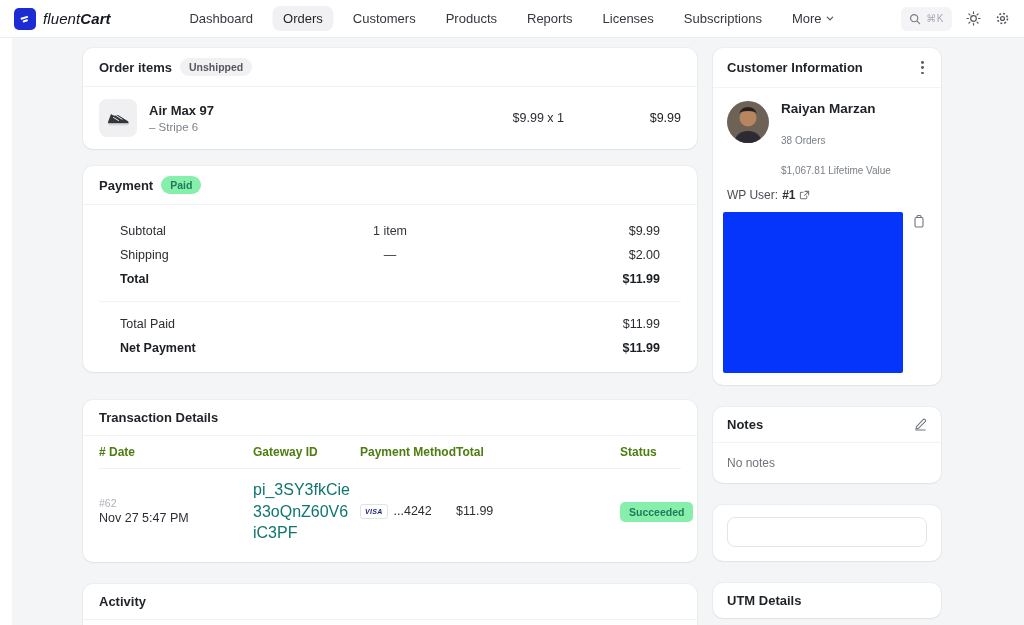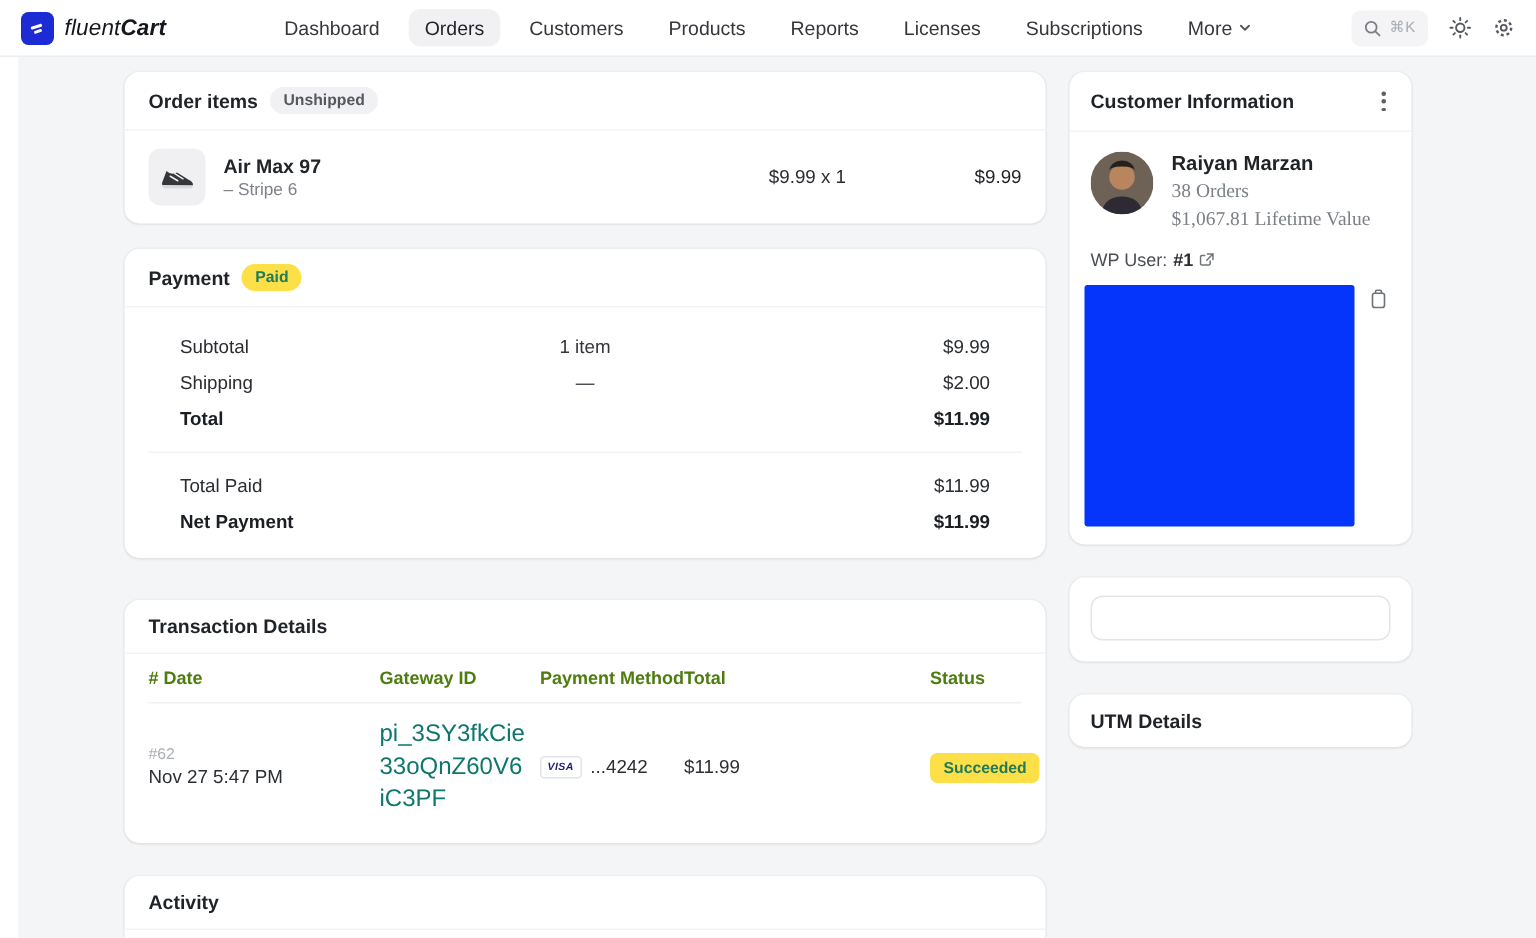--- a/index.html
+++ b/index.html
@@ -47,21 +47,21 @@
   .card-head {
     display: flex; align-items: center; gap: 8px; padding: 10px 16px;
     border-bottom: 1px solid #f2f3f5;
   }
   .card-title { font-size: 13px; font-weight: 700; color: #1f2227; }
   .head-spacer { flex: 1; }
   .pill {
     font-size: 10.5px; font-weight: 600; border-radius: 999px; padding: 3px 9px; white-space: nowrap;
   }
   .pill-gray { background: #f1f1f3; color: #55585e; }
-  .pill-green { background: #fde047; color: #217a58; }
+  .pill-green { background: #86efac; color: #217a58; }
   
   .product-row { display: flex; align-items: center; padding: 12px 16px; gap: 12px; }
   .thumb {
     width: 38px; height: 38px; border-radius: 8px; background: #f0f0f2;
     display: flex; align-items: center; justify-content: center; flex: 0 0 auto;
   }
   .prod-info { flex: 1; }
   .prod-name { font-size: 13px; font-weight: 600; color: #212428; }
   .prod-variant { font-size: 11.5px; color: #7d828a; margin-top: 3px; }
   .prod-qty { font-size: 12.5px; color: #2a2d31; }
@@ -100,21 +100,21 @@
   .act-time { font-size: 11px; color: #8d929a; margin-bottom: 5px; }
   .act-title-row { display: flex; align-items: center; gap: 8px; }
   .act-title { font-size: 12.5px; font-weight: 700; color: #1f2227; }
   .act-badge { font-size: 10.5px; color: #6a6e75; background: #f2f2f4; border-radius: 4px; padding: 2px 7px; }
   
   .col-right .card { margin-bottom: 22px; }
   .cust-body { padding: 13px 14px 0; }
   .cust-row { display: flex; gap: 12px; }
   .avatar { width: 42px; height: 42px; border-radius: 50%; overflow: hidden; flex: 0 0 auto; }
   .cust-name { font-size: 13.5px; font-weight: 600; color: #1f2227; }
-  .cust-sub { font-size: 13px; color: #7b8087; margin-top: 3px; font-family: Liberation Serif, serif; }
+  .cust-sub { font-size: 10px; color: #7b8087; margin-top: 19px; }
   .wp-user { margin-top: 12px; font-size: 12px; color: #4a4e54; display: flex; align-items: center; gap: 4px; }
   .wp-user b { font-weight: 600; color: #2a2d31; }
   .redact-section { display: flex; gap: 9px; padding: 10px 10px 12px; }
   .redacted-box { width: 180px; height: 161px; background: #0535fb; border-radius: 2px; }
   .mini-body { padding: 13px 14px; font-size: 12px; color: #6f747b; }
   .label-input {
     width: 100%; height: 30px; border: 1px solid #e3e5e8; border-radius: 8px;
     background: #fff; outline: none; font-size: 12px; padding: 0 10px;
     font-family: "Liberation Sans", sans-serif;
   }
@@ -343,20 +343,31 @@
       </div>
       <div class="redact-section">
         <div class="redacted-box"></div>
         <svg width="14" height="14" viewBox="0 0 14 14" style="margin-top:2px;">
             <rect x="3" y="3.5" width="8" height="9.5" rx="1.5" fill="none" stroke="#6f747b" stroke-width="1.1"></rect>
             <path d="M5 3.5 v-1 a1 1 0 0 1 1 -1 h2 a1 1 0 0 1 1 1 v1" fill="none" stroke="#6f747b" stroke-width="1.1"></path>
           </svg>
       </div>
     </section>
 
+    <section class="card">
+      <div class="card-head" style="padding:10px 14px;">
+        <span class="card-title">Notes</span>
+        <span class="head-spacer"></span>
+        <svg width="13" height="13" viewBox="0 0 14 14">
+            <path d="M9.8 1.8 a1.5 1.5 0 0 1 2.2 2.2 L5 11 l-3 .9 L2.9 9 Z" fill="none" stroke="#6f747b" stroke-width="1.1" stroke-linejoin="round"></path>
+            <line x1="2" y1="13" x2="12" y2="13" stroke="#6f747b" stroke-width="1.1" stroke-linecap="round"></line>
+          </svg>
+      </div>
+      <div class="mini-body">No notes</div>
+    </section>
 
     <section class="card">
       <div class="mini-body" style="padding:12px 14px 14px;">
         <input class="label-input" type="text" value="" style="">
       </div>
     </section>
 
     <section class="card">
       <div class="card-head" style="padding:10px 14px; border-bottom:none;">
         <span class="card-title">UTM Details</span>

